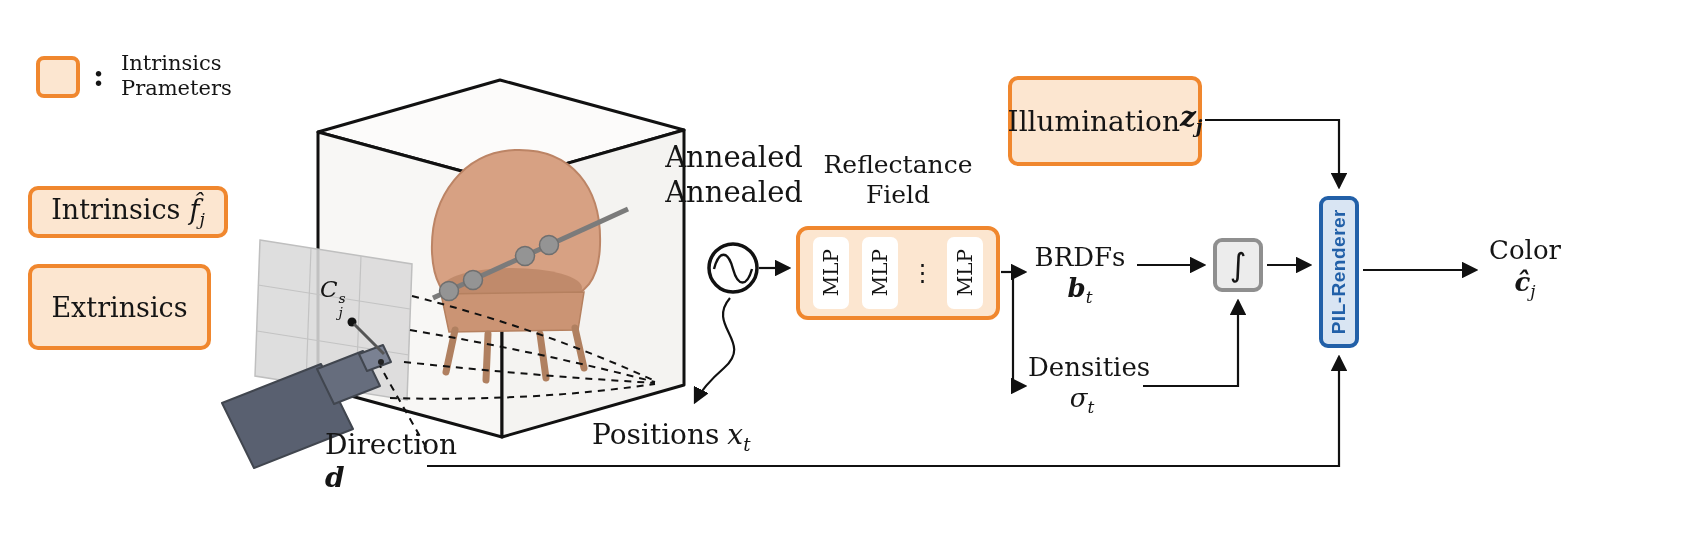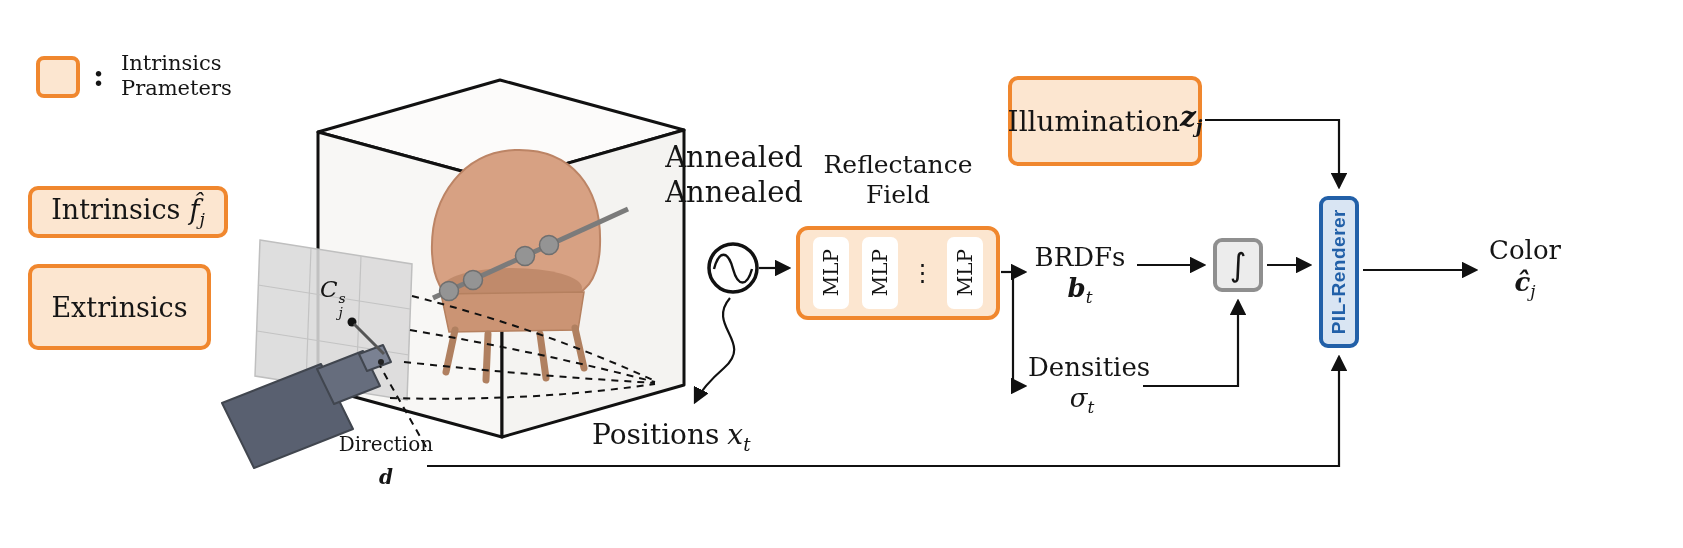--- a/index.html
+++ b/index.html
@@ -138,21 +138,21 @@
     <div>Extrinsics</div>
   </div>
 
   <div class="abs" style="left:320px;top:276px;font-size:23px">
     <span class="mi">C</span><span class="supsub">
         <sup class="mi">s</sup>
         <sub class="mi">j</sub>
       </span>
   </div>
 
-  <div class="abs" style="left:325px;top:428px;width:122px;text-align:center;font-size:20px;line-height:33px">
+  <div class="abs" style="left:325px;top:428px;width:122px;text-align:left;font-size:28px;line-height:33px">
     <div>Direction</div>
     <div class="mb">d</div>
   </div>
 
   <div class="abs" style="left:592px;top:418px;font-size:28px">
     <span>Positions</span><span class="mi sp2">x</span><sub class="mi">t</sub>
   </div>
 
   <div class="abs" style="left:664px;top:140px;width:140px;text-align:center;font-size:29px;line-height:35px">
     <div>Annealed</div>

